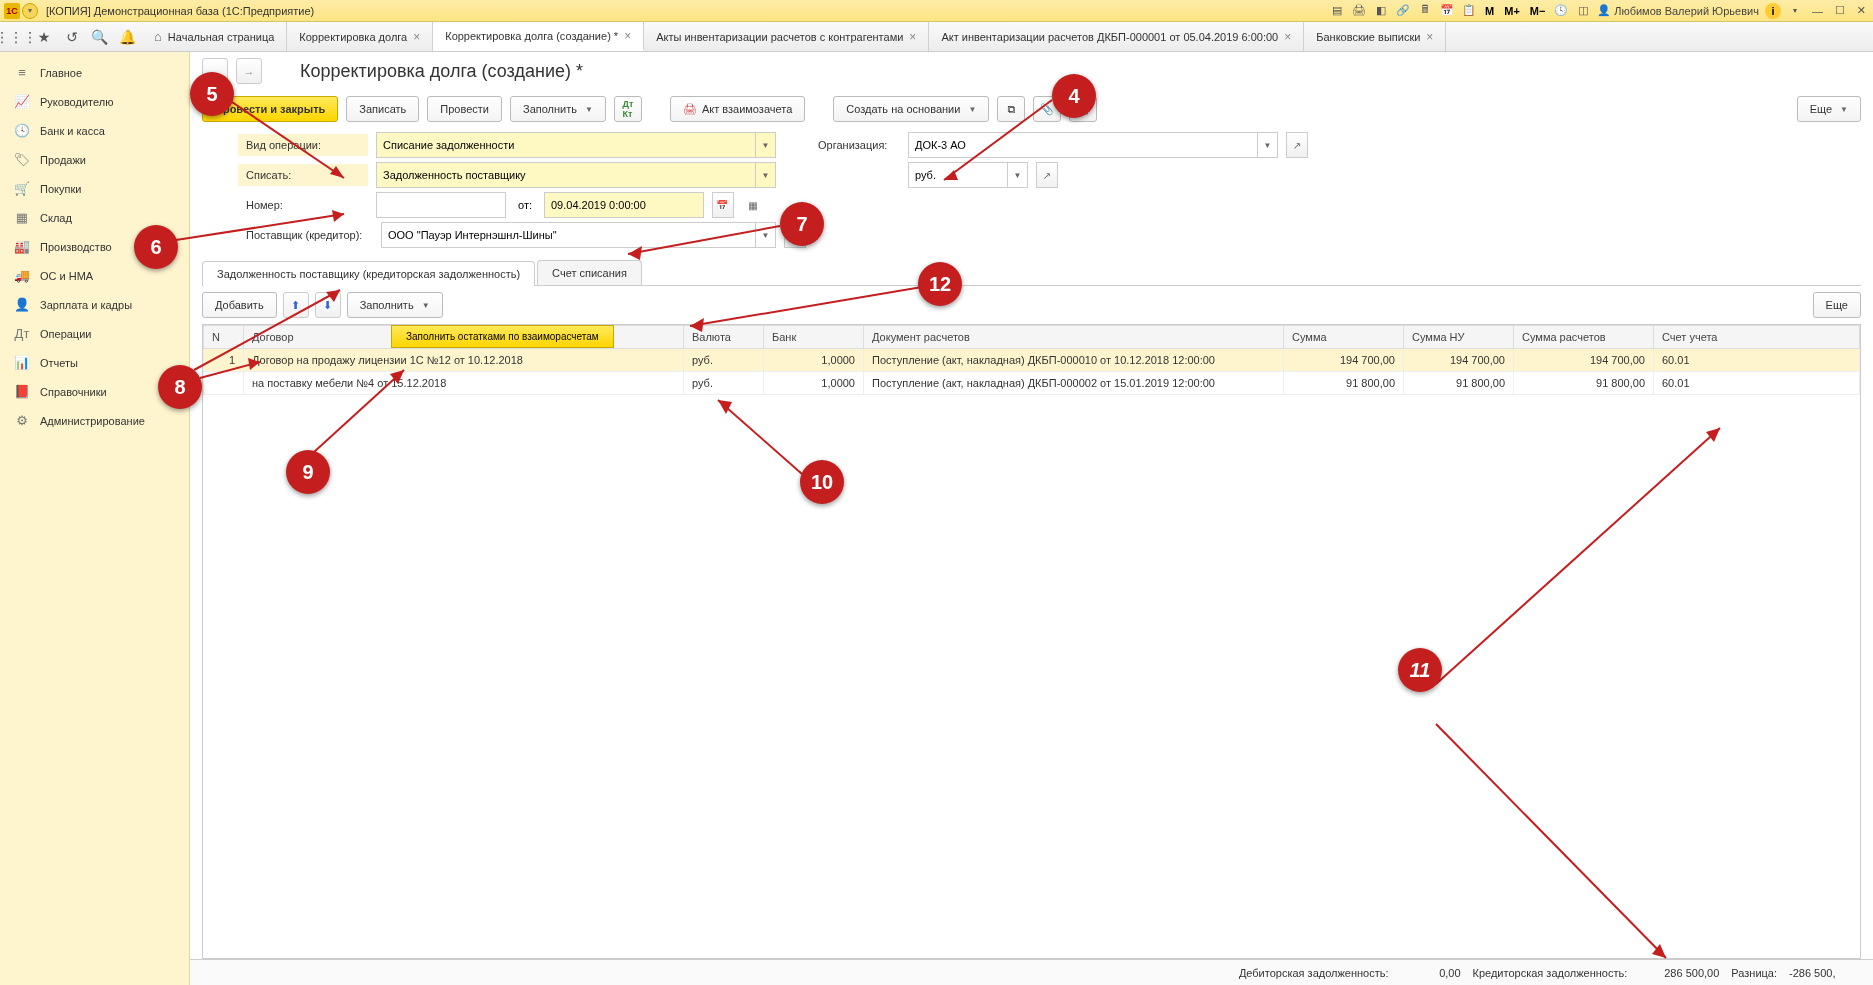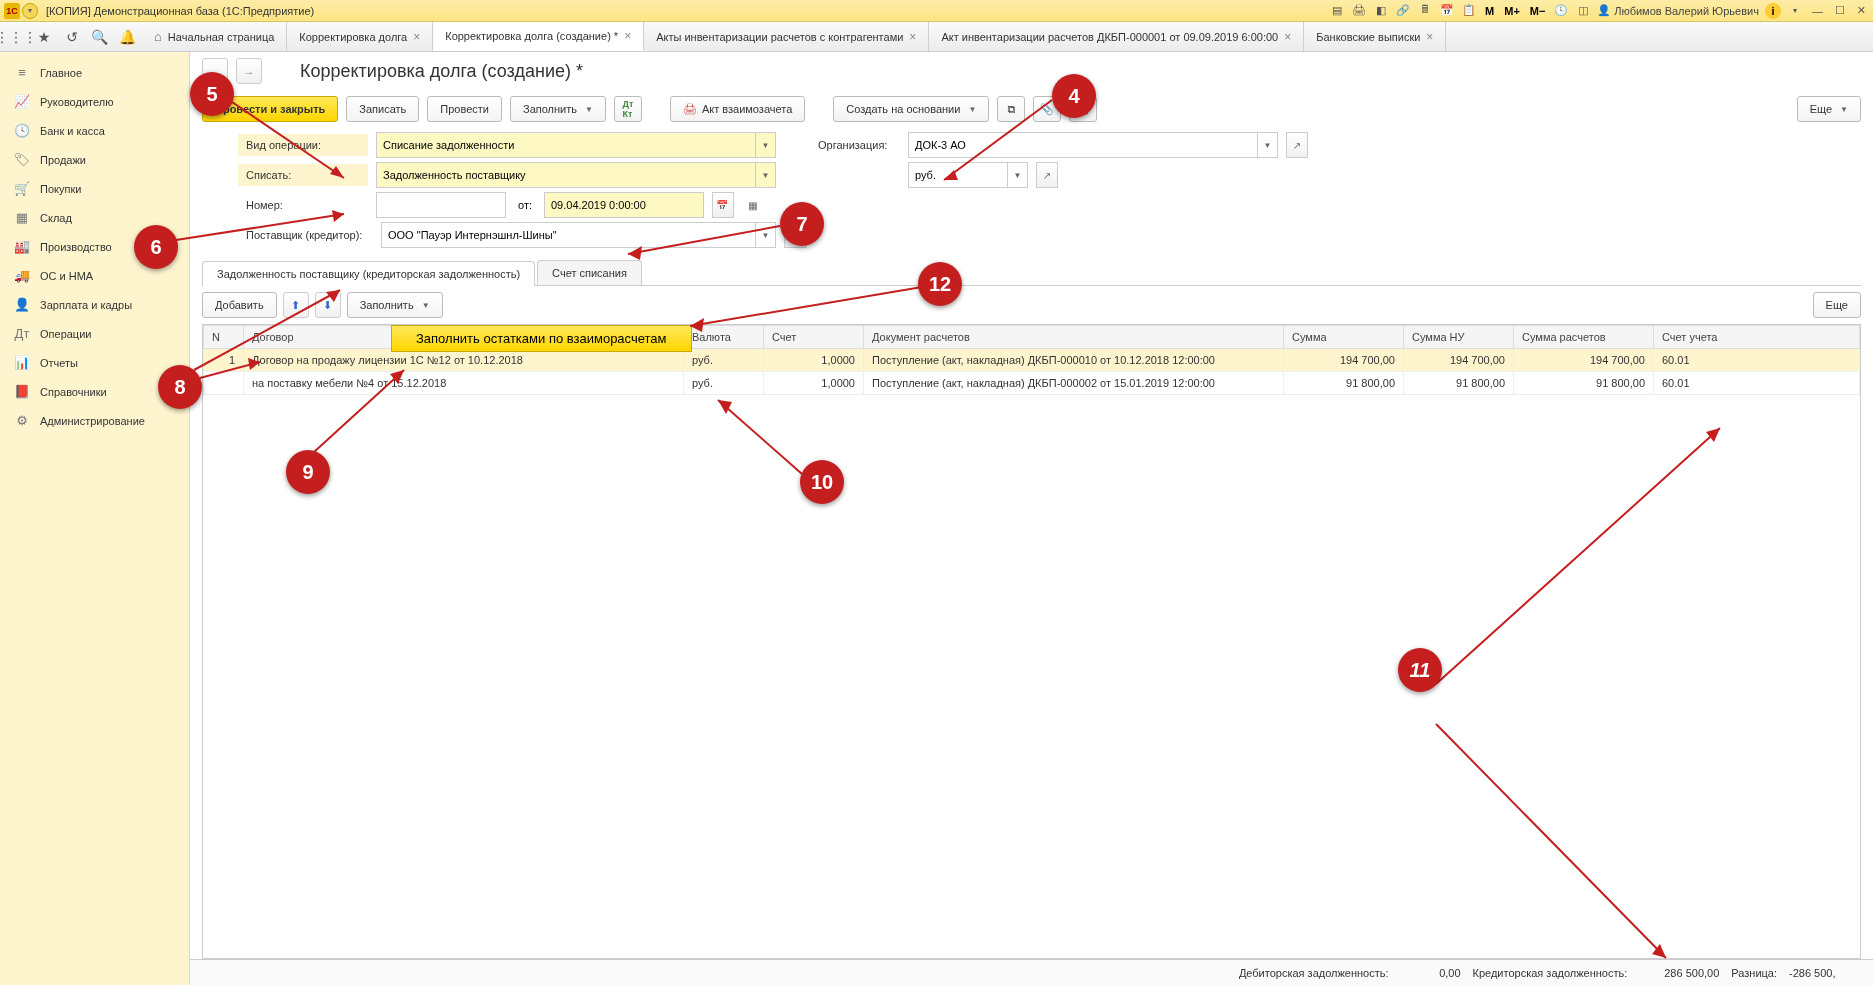--- a/index.html
+++ b/index.html
@@ -62,21 +62,21 @@
 
 .tablebar { display:flex; padding:6px 12px; gap:6px; align-items:center;}
 .tablebar .arrowbtn { width:26px;height:26px;border:1px solid #ccc;border-radius:3px;background:linear-gradient(#fff,#f0f0f0);display:flex;align-items:center;justify-content:center;cursor:pointer;color:#4a8;}
 
 .gridwrap { flex:1; border:1px solid #ccc; margin:0 12px; position:relative; overflow:hidden;}
 table.grid { width:100%; border-collapse:collapse; font-size:11px;}
 table.grid th { background:#f5f5f5; border:1px solid #ddd; padding:5px 8px; text-align:left; color:#444; font-weight:normal;}
 table.grid td { border:1px solid #eee; padding:5px 8px; color:#333;}
 table.grid tr.sel td { background:#fef5cf; }
 table.grid td.num { text-align:right; }
-.dropdown-menu { position:absolute; background:linear-gradient(#ffe95a,#ffd500); border:1px solid #c9a800; padding:5px 24px; z-index:10; cursor:pointer; font-size:13px;}
+.dropdown-menu { position:absolute; background:linear-gradient(#ffe95a,#ffd500); border:1px solid #c9a800; padding:5px 14px; z-index:10; cursor:pointer; font-size:10px;}
 
 .status { height:26px; border-top:1px solid #ccc; display:flex; align-items:center; padding:0 14px; gap:12px; font-size:11px; color:#333; background:#fafafa;}
 .status .sp { flex:1; }
 
 
 .callout { position:absolute; width:44px; height:44px; background:#c41e1e; border-radius:50%; display:flex; align-items:center; justify-content:center; color:#fff; font-size:20px; font-weight:bold; z-index:50; box-shadow:0 2px 5px rgba(0,0,0,.4);}
 svg.arrows { position:absolute; top:0; left:0; width:1873px; height:985px; pointer-events:none; z-index:40;}
 svg.arrows line { stroke:#c41e1e; stroke-width:2; }
 svg.arrows polygon { fill:#c41e1e; }
 </style>
@@ -131,21 +131,21 @@
       </div>
     <div class="tab active">
         <span>Корректировка долга (создание) *</span>
         <span class="close">×</span>
       </div>
     <div class="tab">
         <span>Акты инвентаризации расчетов с контрагентами</span>
         <span class="close">×</span>
       </div>
     <div class="tab">
-        <span>Акт инвентаризации расчетов ДКБП-000001 от 09.09.2019 6:00:00</span>
+        <span>Акт инвентаризации расчетов ДКБП-000001 от 05.04.2019 6:00:00</span>
         <span class="close">×</span>
       </div>
     <div class="tab">
         <span>Банковские выписки</span>
         <span class="close">×</span>
       </div>
   </div>
 </div>
 
 <div class="main">
@@ -311,21 +311,21 @@
         </div>
     </div>
 
     <div class="gridwrap">
       <table class="grid">
         <thead>
             <tr>
           <th style="width:40px;">N</th>
           <th style="width:440px;">Договор</th>
           <th style="width:80px;">Валюта</th>
-          <th style="width:100px;">Счет</th>
+          <th style="width:100px;">Банк</th>
           <th style="width:420px;">Документ расчетов</th>
           <th style="width:120px;">Сумма</th>
           <th style="width:110px;">Сумма НУ</th>
           <th style="width:140px;">Сумма расчетов</th>
           <th>Счет учета</th>
         </tr>
           </thead>
         <tbody>
           <tr class="sel">
             <td class="num">1</td>

